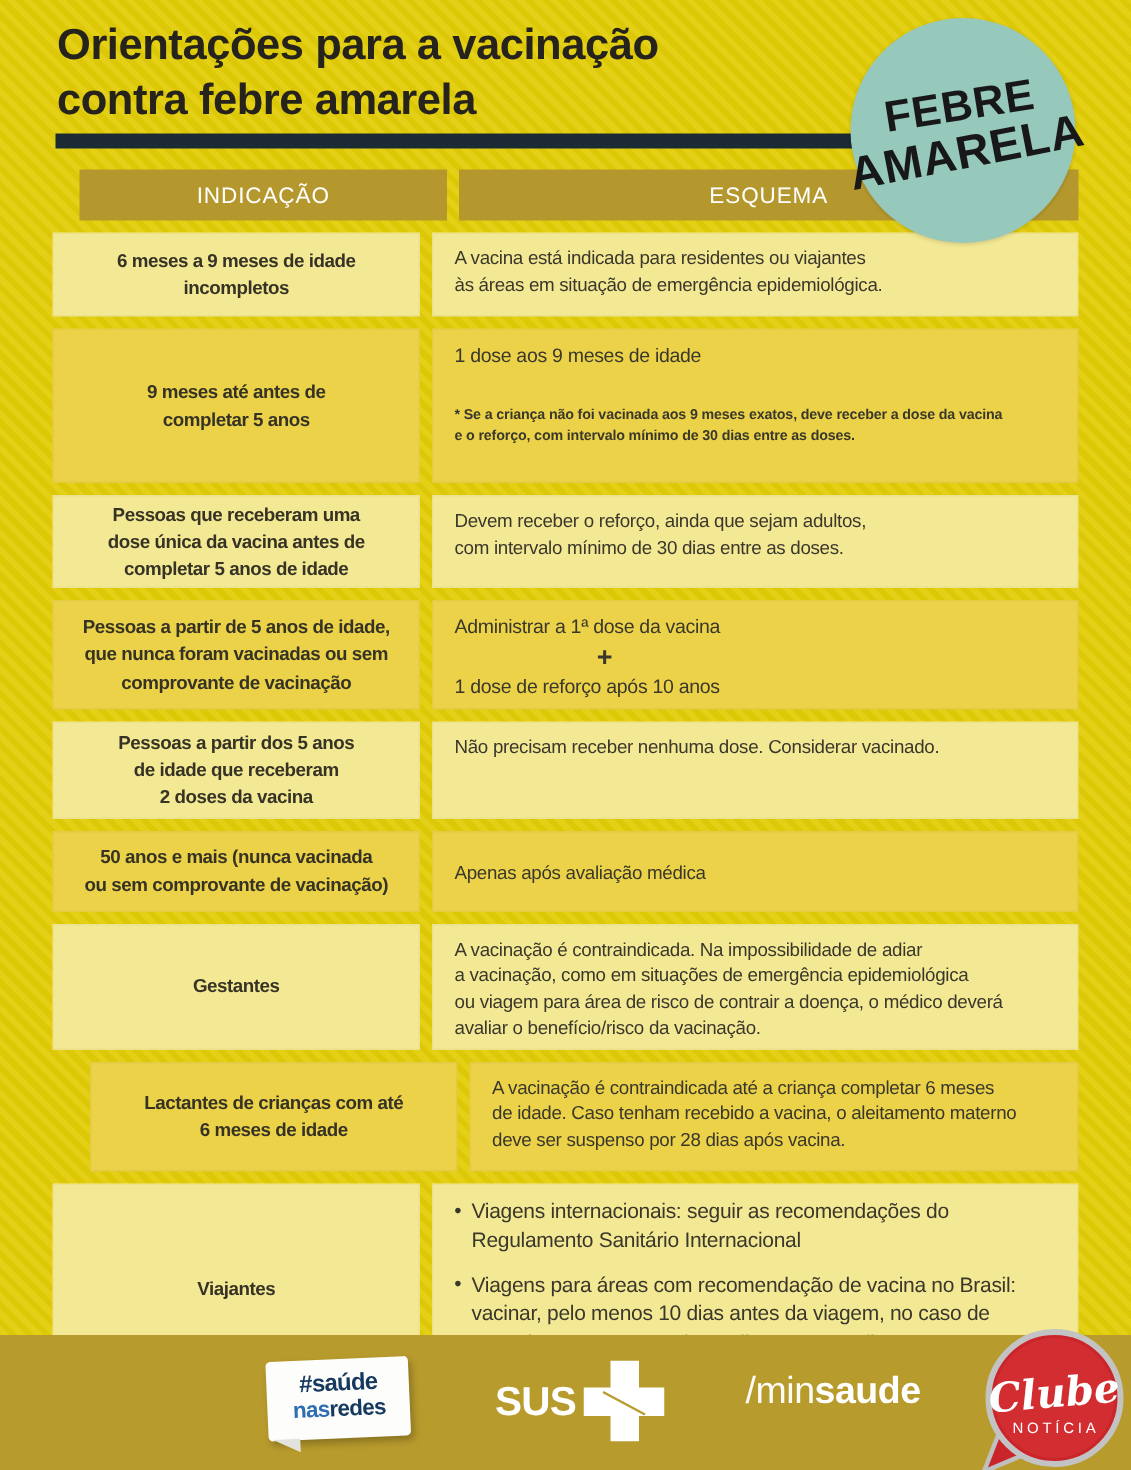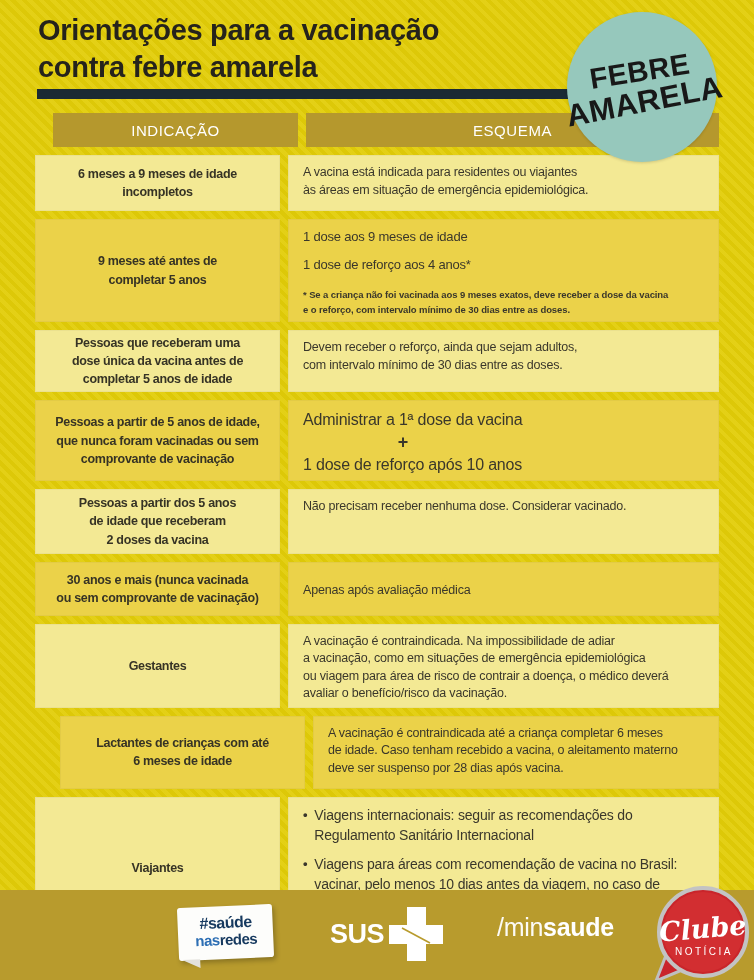--- a/index.html
+++ b/index.html
@@ -58,21 +58,21 @@
     font-size:12.5px;line-height:1.4;letter-spacing:-0.2px;color:#3a372b;
     white-space:pre-line;display:flex;flex-direction:column;justify-content:flex-start;
   }
   .r1{min-height:56px;} .r2{min-height:103px;} .r3{min-height:62px;}
   .r4{min-height:66px;} .r5{min-height:65px;border-radius:24px;}  .r6{min-height:54px;}
   .r7{min-height:79px;} .r8{min-height:73px;margin-left:25px;}  .r9{min-height:109px;}
   .r6 .sch{justify-content:center;}
   .dose{font-size:13px;}
   .dose1{margin-bottom:10px;}
   .footnote{font-size:9.5px;font-weight:bold;line-height:1.5;margin-top:14px;letter-spacing:-0.1px;}
-  .step{font-size:16px;}
+  .step{font-size:13px;}
   .plus{font-size:18px;font-weight:bold;width:200px;text-align:center;line-height:1.1;margin:1px 0;}
   .bullets{display:flex;flex-direction:column;gap:10px;justify-content:center;height:100%;}
   .bullet{display:flex;gap:7px;}
   .bullet .dot{font-size:13px;line-height:1.35;font-weight:bold;}
   .bullet .btxt{white-space:pre-line;font-size:14px;line-height:1.4;}
 
   .footer{
     position:absolute;left:0;top:890px;width:754px;height:90px;
     background:#b89b2d;
   }
@@ -125,21 +125,20 @@
 incompletos</div>
     <div class="cell sch">A vacina está indicada para residentes ou viajantes
 às áreas em situação de emergência epidemiológica.</div>
   </div>
 
   <div class="row dark r2">
     <div class="cell ind">9 meses até antes de
 completar 5 anos</div>
     <div class="cell sch">
       <div class="dose dose1">1 dose aos 9 meses de idade</div>
-      <div class="dose">1 dose de reforço aos 4 anos*</div>
       <div class="footnote">* Se a criança não foi vacinada aos 9 meses exatos, deve receber a dose da vacina
 e o reforço, com intervalo mínimo de 30 dias entre as doses.</div>
     </div>
   </div>
 
   <div class="row light r3">
     <div class="cell ind">Pessoas que receberam uma
 dose única da vacina antes de
 completar 5 anos de idade</div>
     <div class="cell sch">Devem receber o reforço, ainda que sejam adultos,
@@ -158,21 +157,21 @@
   </div>
 
   <div class="row light r5">
     <div class="cell ind">Pessoas a partir dos 5 anos
 de idade que receberam
 2 doses da vacina</div>
     <div class="cell sch">Não precisam receber nenhuma dose. Considerar vacinado.</div>
   </div>
 
   <div class="row dark r6">
-    <div class="cell ind">30 anos e mais (nunca vacinada
+    <div class="cell ind">50 anos e mais (nunca vacinada
 ou sem comprovante de vacinação)</div>
     <div class="cell sch">Apenas após avaliação médica</div>
   </div>
 
   <div class="row light r7">
     <div class="cell ind">Gestantes</div>
     <div class="cell sch">A vacinação é contraindicada. Na impossibilidade de adiar
 a vacinação, como em situações de emergência epidemiológica
 ou viagem para área de risco de contrair a doença, o médico deverá
 avaliar o benefício/risco da vacinação.</div>

